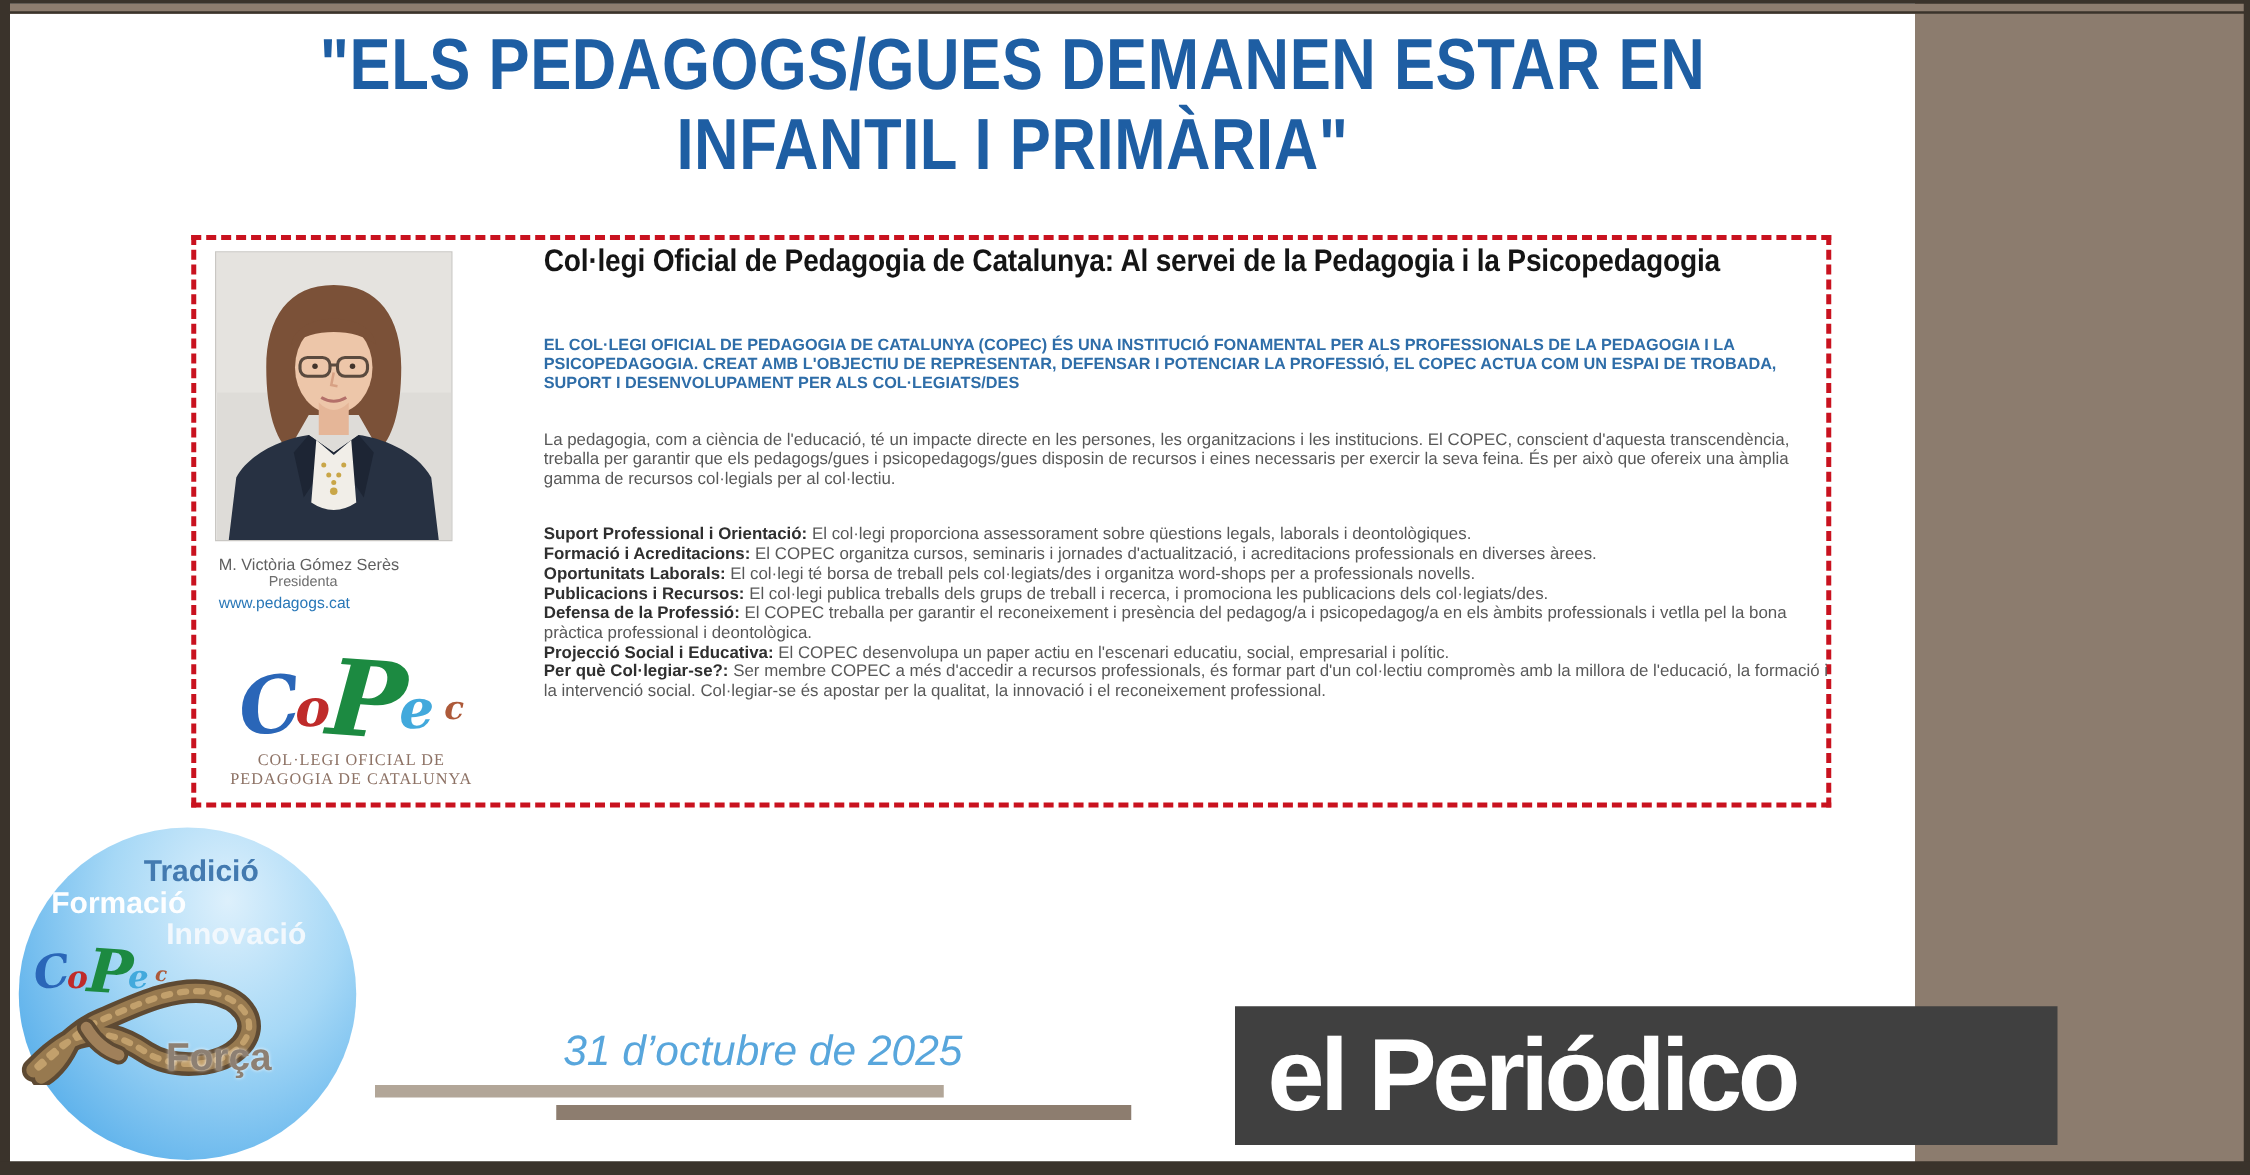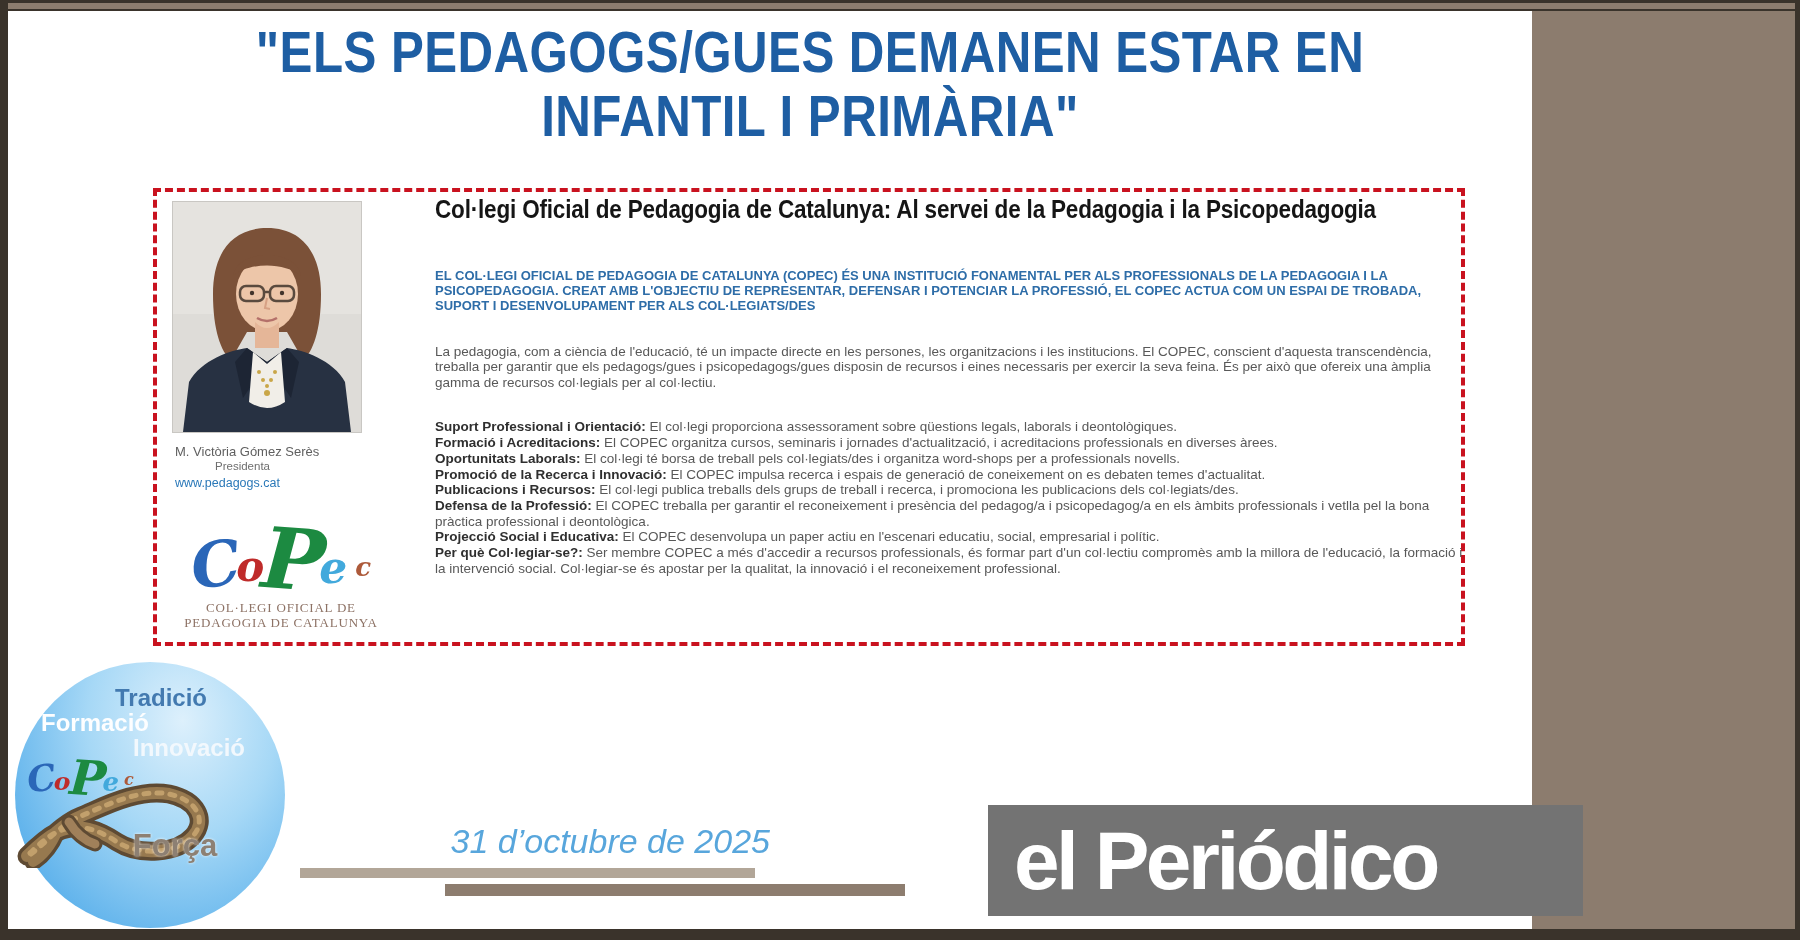--- a/index.html
+++ b/index.html
@@ -73,21 +73,21 @@
   .badge-force{position:absolute;left:0;right:0;text-align:center;font-weight:bold;
                color:#8d8073;text-shadow:0 0 3px rgba(255,255,255,0.85);}
   .bf1{top:166px;font-size:31px;left:50px;right:0;}
   .bf2{top:198px;font-size:31px;}
 
   
   .date{position:absolute;left:420px;top:822px;width:350px;text-align:right;
         font-size:34px;font-style:italic;color:#58a6dc;z-index:10;}
   .bar1{position:absolute;left:300px;top:868px;width:455px;height:10px;background:#b2a698;z-index:10;}
   .bar2{position:absolute;left:445px;top:884px;width:460px;height:12px;background:#8d7d6f;z-index:10;}
-  .periodico{position:absolute;left:988px;top:805px;width:595px;height:111px;background:#737373;
+  .periodico{position:absolute;left:988px;top:805px;width:658px;height:111px;background:#404040;
              color:#ffffff;z-index:12;display:flex;align-items:center;padding-left:26px;
              box-sizing:border-box;font-size:82px;font-weight:bold;letter-spacing:-3.5px;}
 </style>
 </head>
 <body>
 
 <div class="edge edge-top"></div>
 <div class="top-strip"></div>
 <div class="right-band"></div>
 <div class="edge edge-left"></div>
@@ -154,21 +154,20 @@
   </div>
 
   <div class="clip-main">
     <div class="article-title">Col·legi Oficial de Pedagogia de Catalunya: Al servei de la Pedagogia i la Psicopedagogia</div>
     <div class="article-lead">EL COL·LEGI OFICIAL DE PEDAGOGIA DE CATALUNYA (COPEC) ÉS UNA INSTITUCIÓ FONAMENTAL PER ALS PROFESSIONALS DE LA PEDAGOGIA I LA PSICOPEDAGOGIA. CREAT AMB L'OBJECTIU DE REPRESENTAR, DEFENSAR I POTENCIAR LA PROFESSIÓ, EL COPEC ACTUA COM UN ESPAI DE TROBADA, SUPORT I DESENVOLUPAMENT PER ALS COL·LEGIATS/DES</div>
     <div class="article-intro">La pedagogia, com a ciència de l'educació, té un impacte directe en les persones, les organitzacions i les institucions.  El COPEC, conscient d'aquesta transcendència, treballa per garantir que els pedagogs/gues i psicopedagogs/gues disposin de recursos i eines necessaris per exercir la seva feina. És per això que ofereix una àmplia gamma de recursos col·legials per al col·lectiu.</div>
     <div class="service-list">
       <div class="service-item"><b>Suport Professional i Orientació:</b><span> El col·legi proporciona assessorament sobre qüestions legals, laborals i deontològiques.</span></div>
       <div class="service-item"><b>Formació i Acreditacions:</b><span> El COPEC organitza cursos, seminaris i jornades d'actualització, i acreditacions professionals en diverses àrees.</span></div>
       <div class="service-item"><b>Oportunitats Laborals:</b><span> El col·legi té borsa de treball pels col·legiats/des i organitza word-shops per a professionals novells.</span></div>
-      <div class="service-item"><b>Promoció de la Recerca i Innovació:</b><span> El COPEC impulsa recerca i espais de generació de coneixement on es debaten temes d'actualitat.</span></div>
       <div class="service-item"><b>Publicacions i Recursos:</b><span> El col·legi publica treballs dels grups de treball i recerca, i promociona les publicacions dels col·legiats/des.</span></div>
       <div class="service-item"><b>Defensa de la Professió:</b><span> El COPEC treballa per garantir el reconeixement i presència del pedagog/a i psicopedagog/a en els àmbits professionals i vetlla pel la bona pràctica professional i deontològica.</span></div>
       <div class="service-item"><b>Projecció Social i Educativa:</b><span> El COPEC desenvolupa un paper actiu en l'escenari educatiu, social, empresarial i polític.</span></div>
       <div class="service-item"><b>Per què Col·legiar-se?:</b><span> Ser membre COPEC a més d'accedir a recursos professionals, és formar part d'un col·lectiu compromès amb la millora de l'educació, la formació i la intervenció social. Col·legiar-se és apostar per la qualitat, la innovació i el reconeixement professional.</span></div>
     </div>
   </div>
 </div>
 
 <div class="badge">
   <div class="badge-word bw1">Tradició</div>

